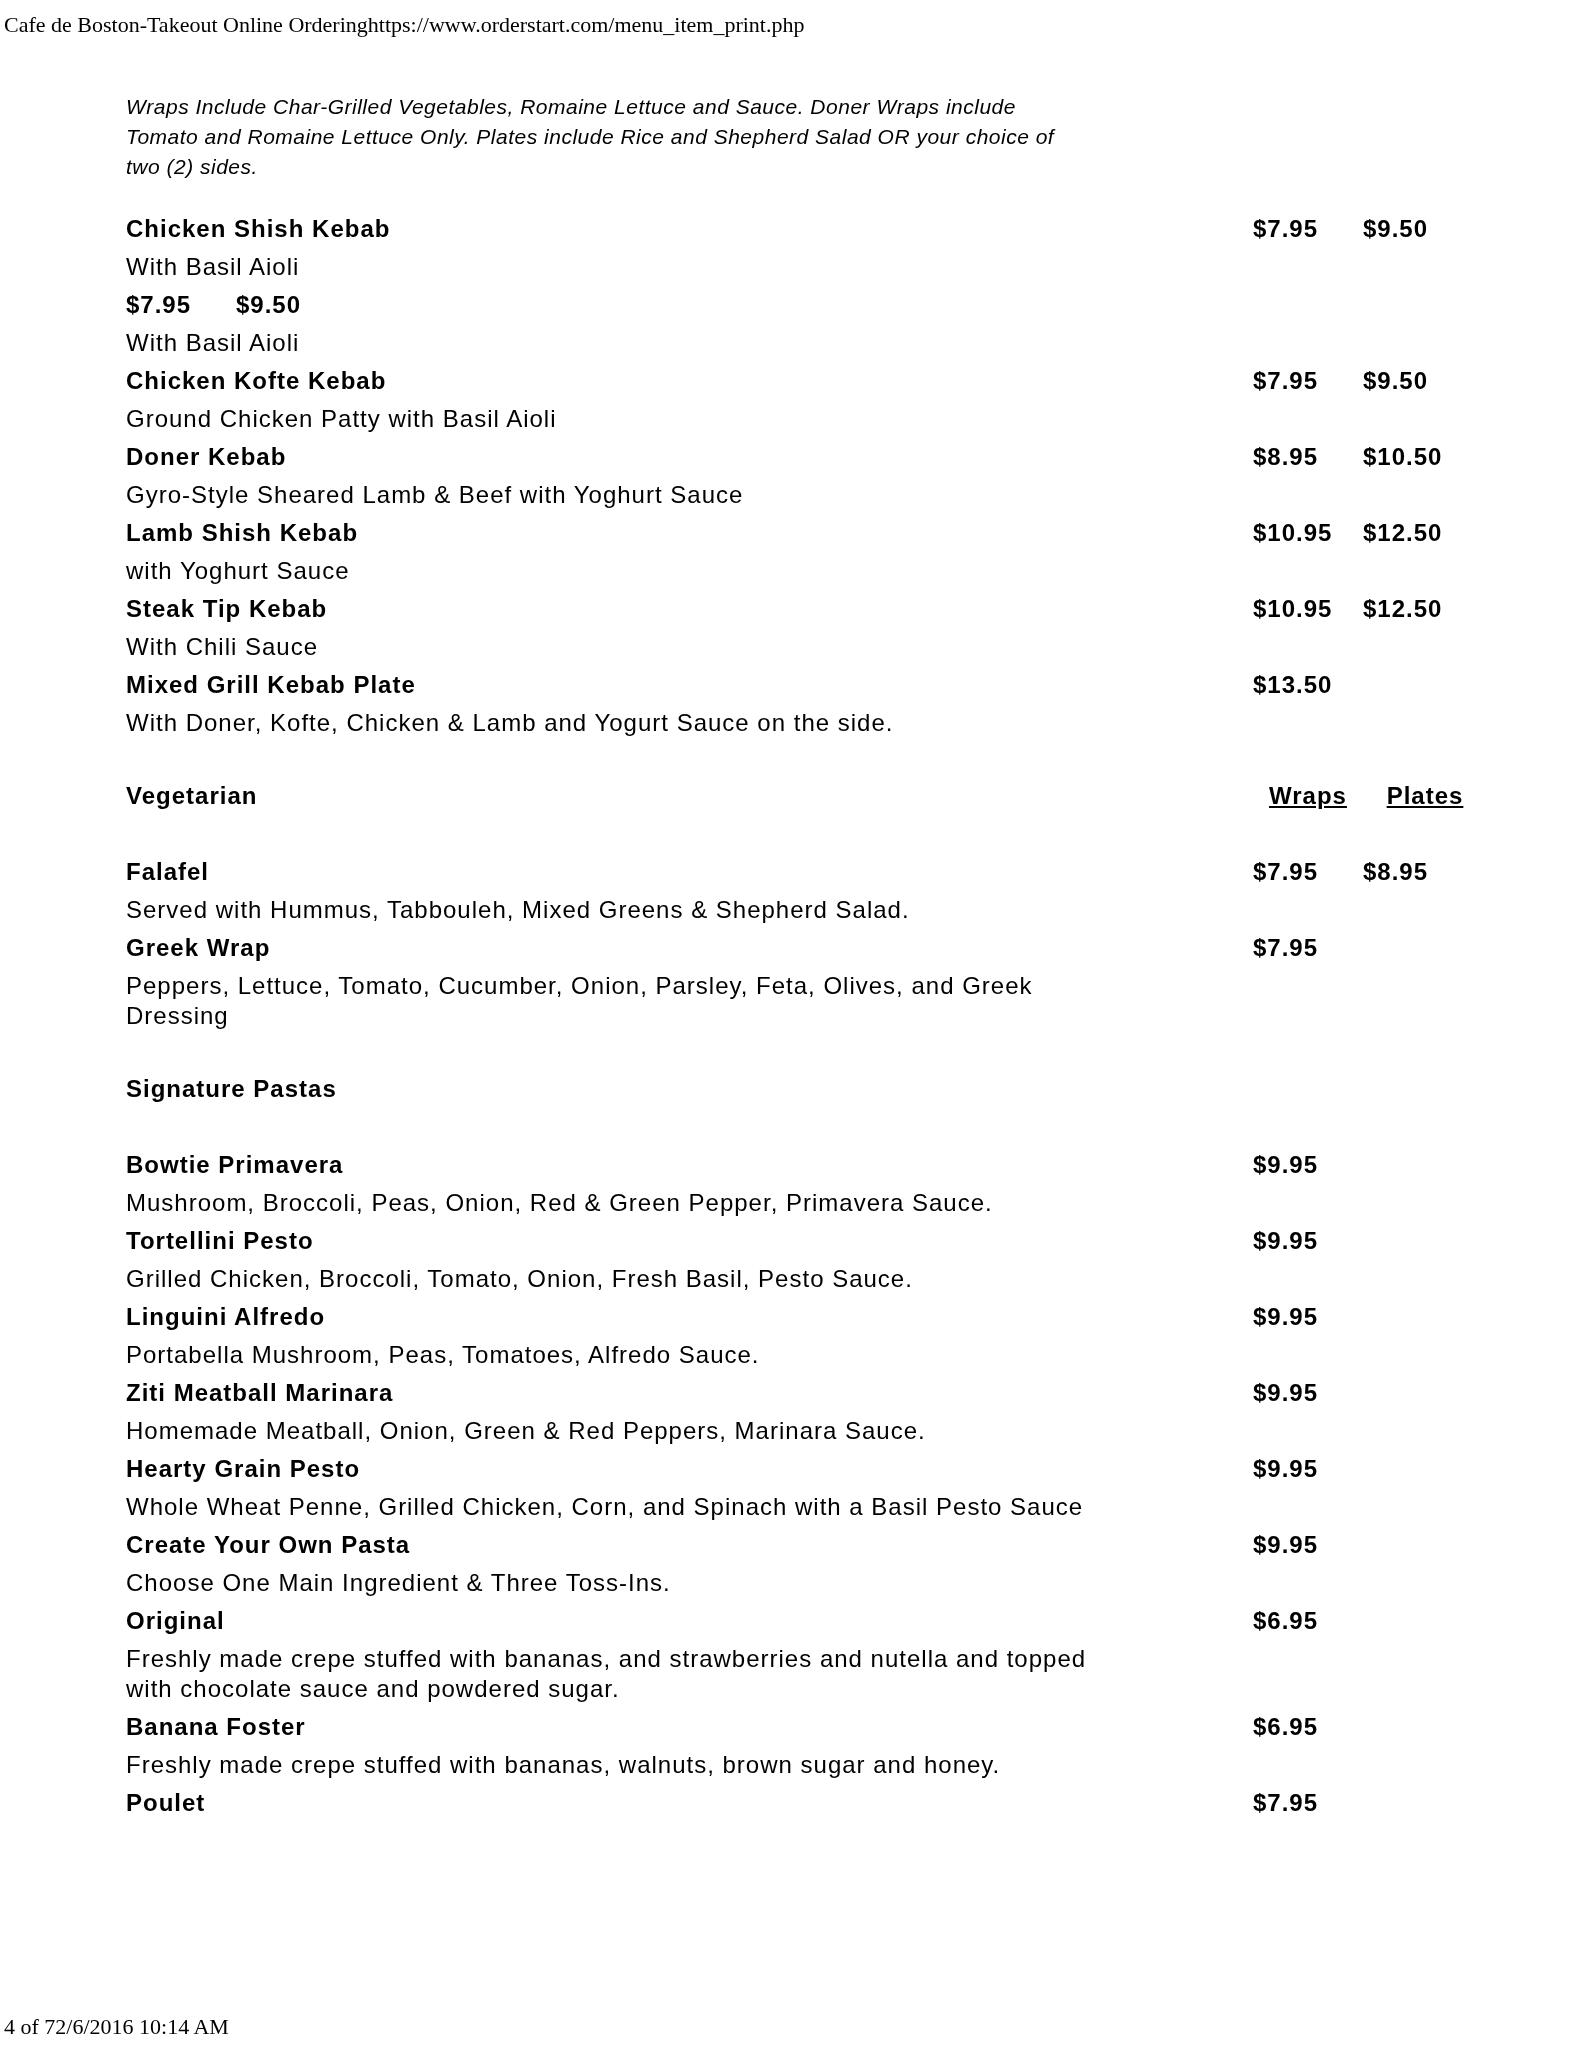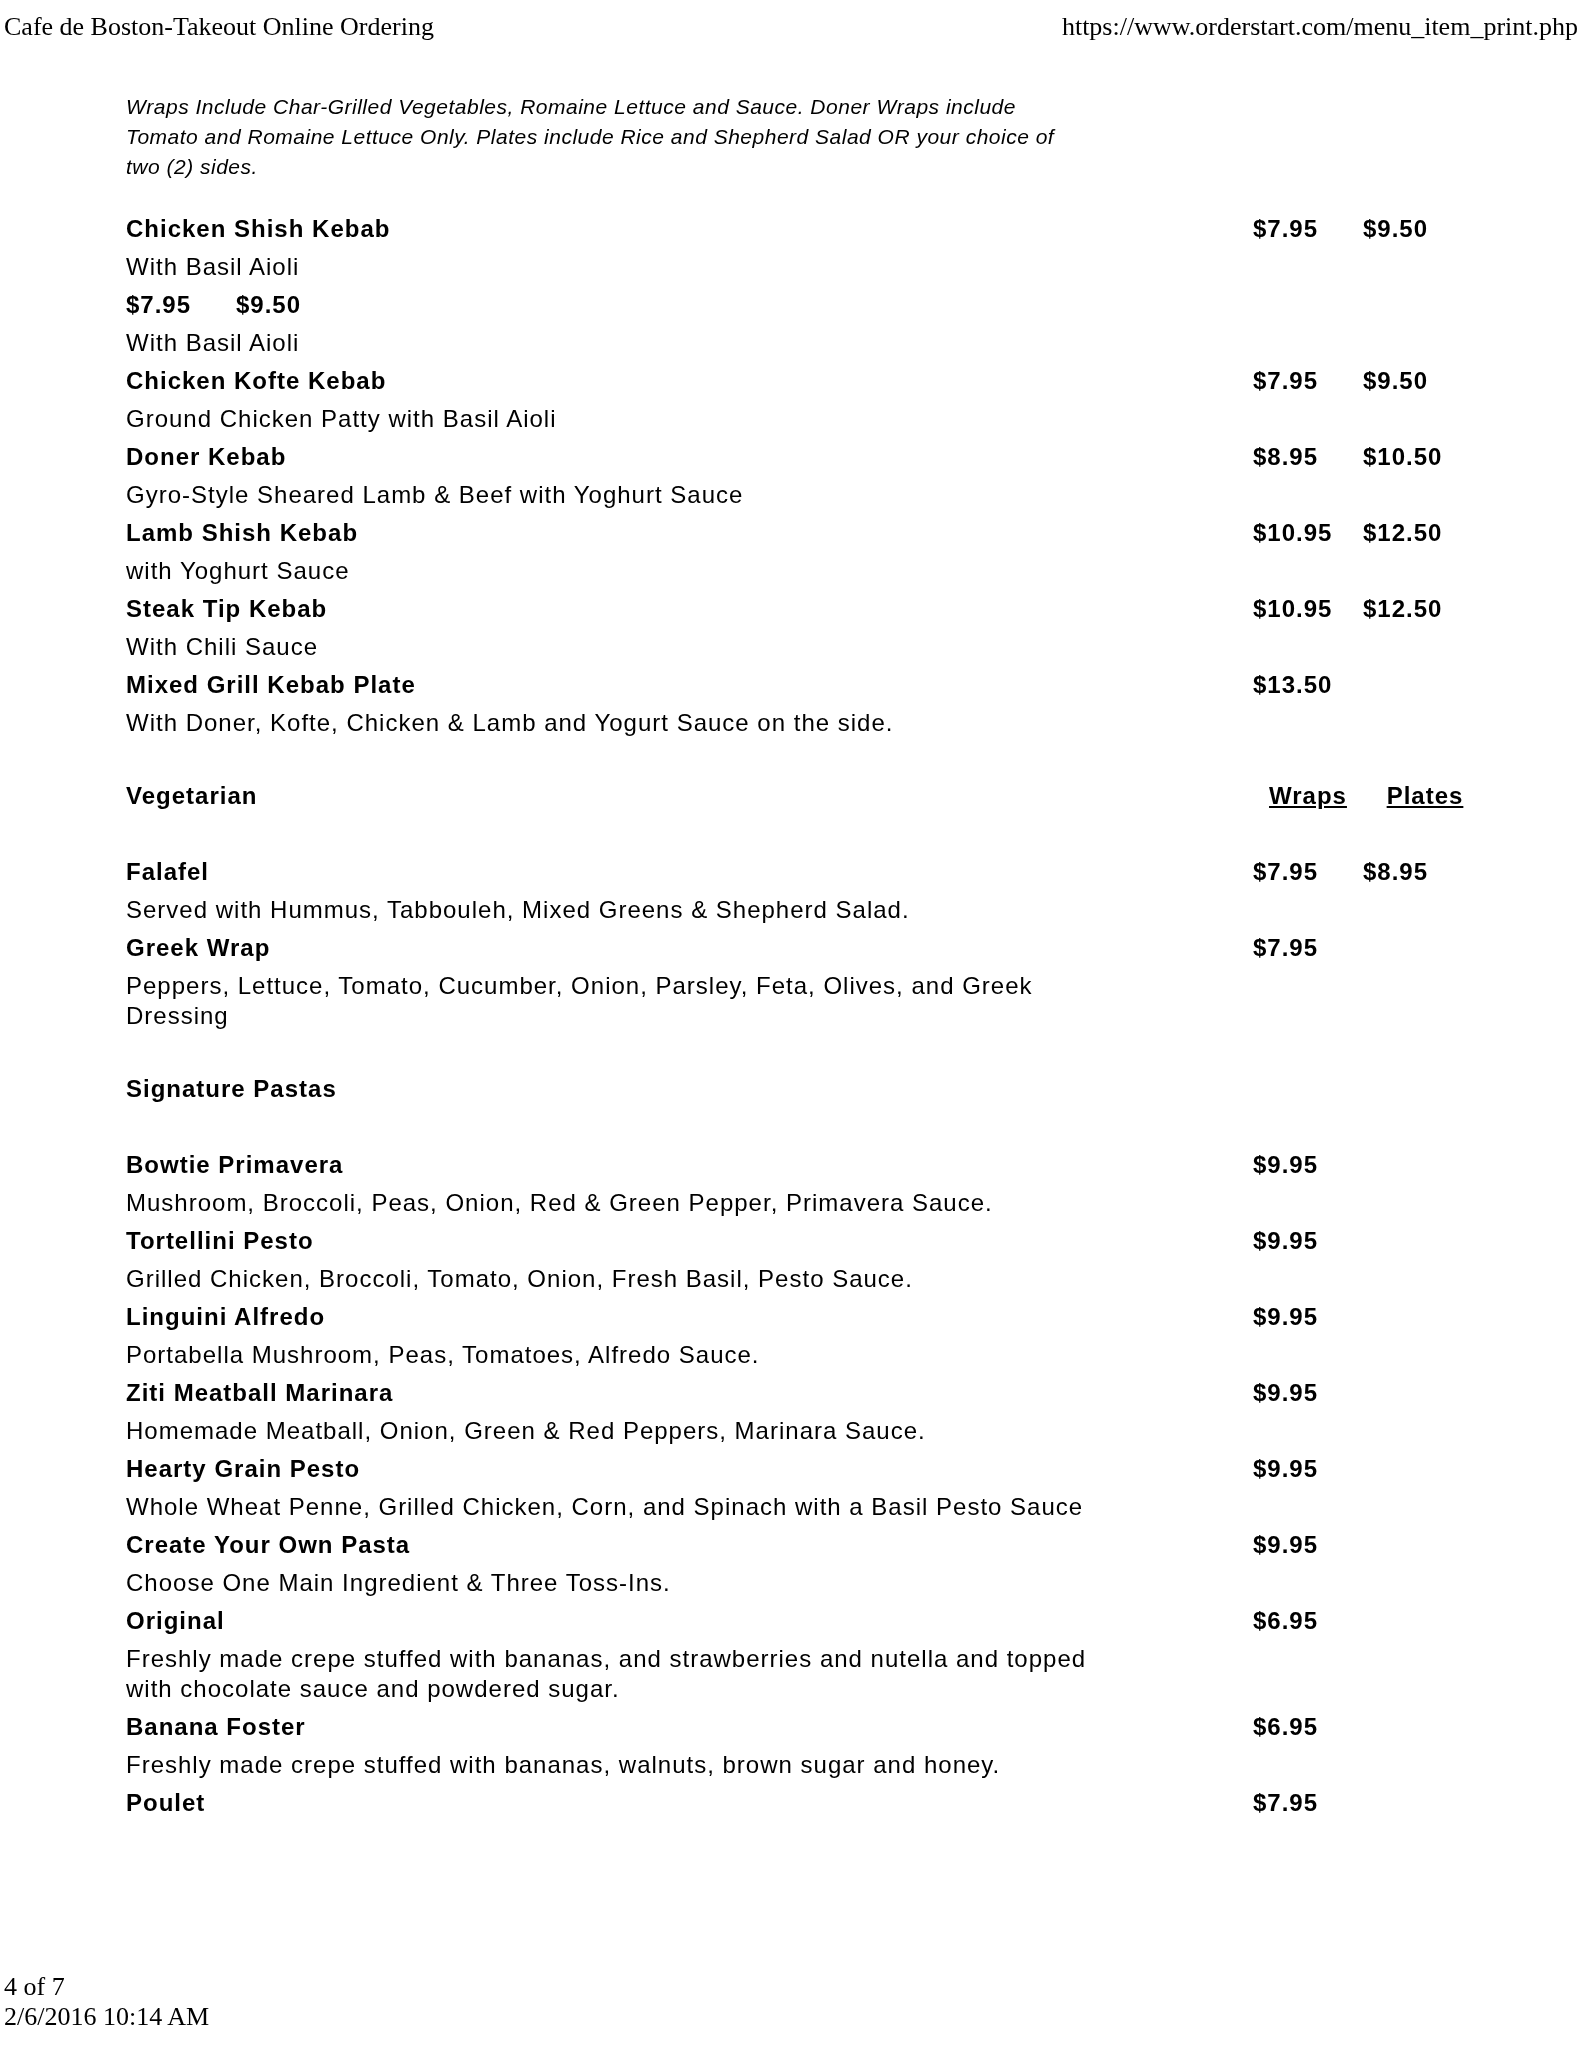--- a/index.html
+++ b/index.html
@@ -7,26 +7,26 @@
   .page{
     position:relative;
     width:1582px;height:2048px;
     background:#ffffff;color:#000000;
     font-family:"Liberation Sans","DejaVu Sans",sans-serif;
     overflow:hidden;
   }
   
   .print-header,.print-footer{
     position:absolute;left:4px;right:4px;
-    display:flex;justify-content:space-between;align-items:baseline;
+    display:flex;justify-content:flex-start;align-items:baseline;
     font-family:"Liberation Serif","DejaVu Serif",serif;
-    font-size:26px;color:#000;
+    font-size:22px;color:#000;
   }
   .print-header{top:12px;}
-  .print-footer{bottom:16px;flex-direction:column;}
+  .print-footer{bottom:8px;}
   
   .content{
     position:absolute;left:126px;top:92px;width:1361px;
   }
   .intro{
     font-style:italic;font-size:21px;letter-spacing:0.5px;
     line-height:30px;margin-bottom:32px;
   }
   .row{
     display:flex;align-items:baseline;

